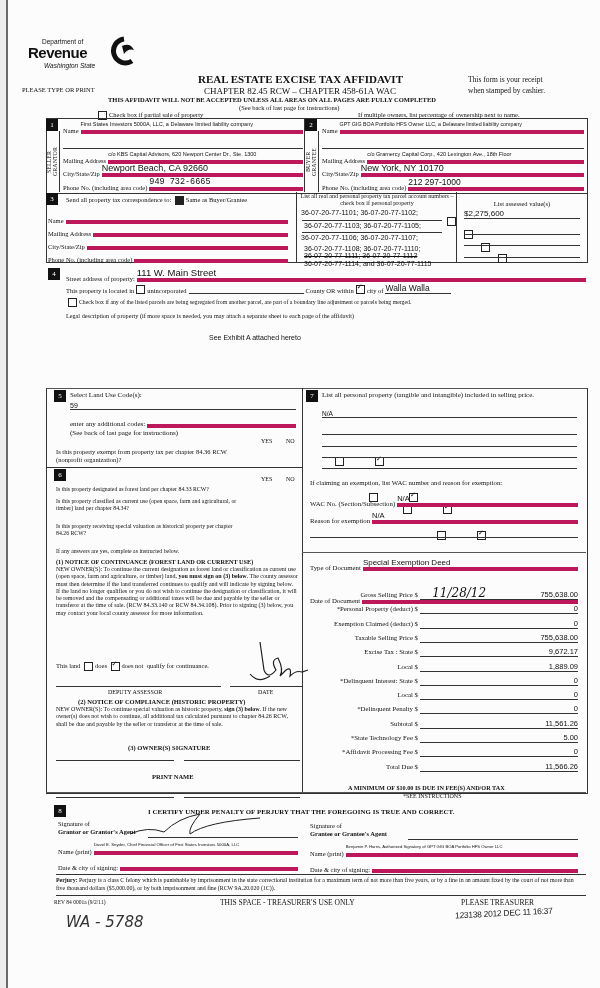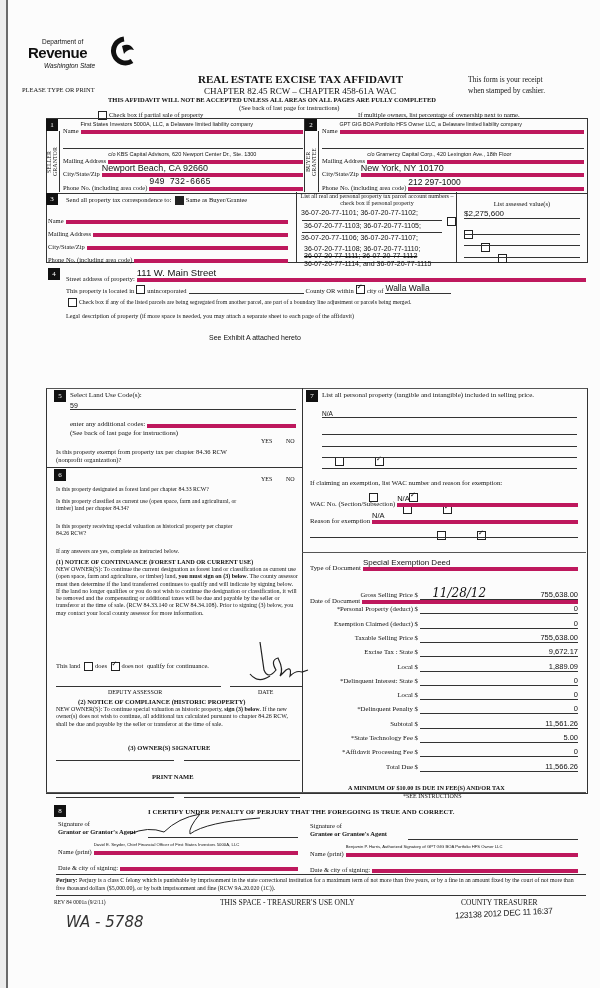--- a/index.html
+++ b/index.html
@@ -331,16 +331,16 @@
     <span>Date &amp; city of signing:</span>
       <span class="line"></span>
   </div>
   <div class="hline" style="left:48px;top:874px;width:530px;"></div>
 
   
   <div class="abs" style="left:48px;top:877px;width:528px;font-size:5.9px;line-height:7.5px;"><b>Perjury:</b> <span>Perjury is a class C felony which is punishable by imprisonment in the state correctional institution for a maximum term of not more than five years, or by a fine in an amount fixed by the court of not more than five thousand dollars ($5,000.00), or by both imprisonment and fine (RCW 9A.20.020 (1C)).</span></div>
   <div class="hline" style="left:48px;top:895px;width:530px;"></div>
   <div class="abs" style="left:46px;top:899px;font-size:5.5px;">REV 84 0001a (9/2/11)</div>
   <div class="abs" style="left:212px;top:898px;font-size:7.5px;">THIS SPACE - TREASURER'S USE ONLY</div>
-  <div class="abs" style="left:453px;top:898px;font-size:7.5px;">COUNTY TREASURER</div>
+  <div class="abs" style="left:453px;top:898px;font-size:7.5px;">PLEASE TREASURER</div>
   <div class="abs" style="left:58px;top:913px;font-size:15px;font-family:'DejaVu Sans',sans-serif;font-style:italic;font-weight:lighter;color:#333;">WA - 5788</div>
   <div class="abs sans" style="left:447px;top:908px;font-size:8.5px;transform:rotate(-3deg);letter-spacing:-0.3px;color:#222;">123138 2012 DEC 11 16:37</div>
 </div>
 
 </body></html>

